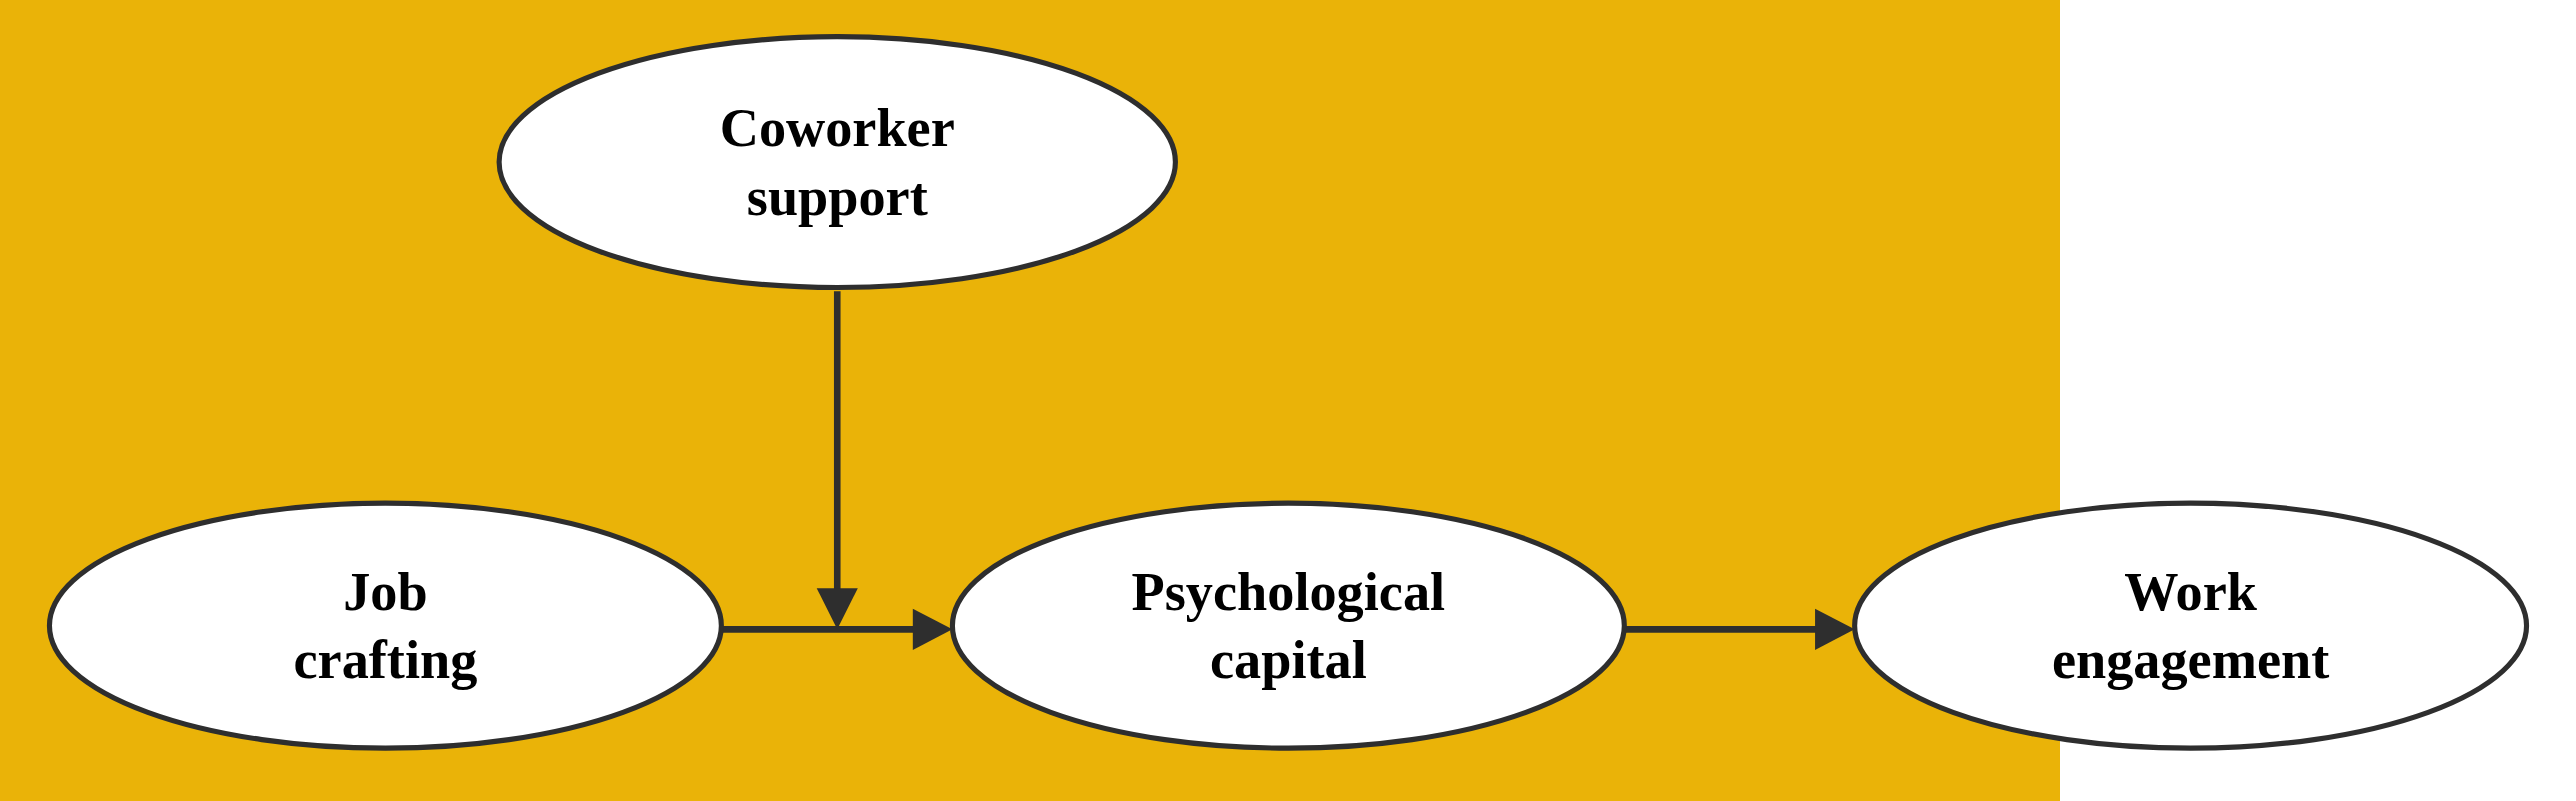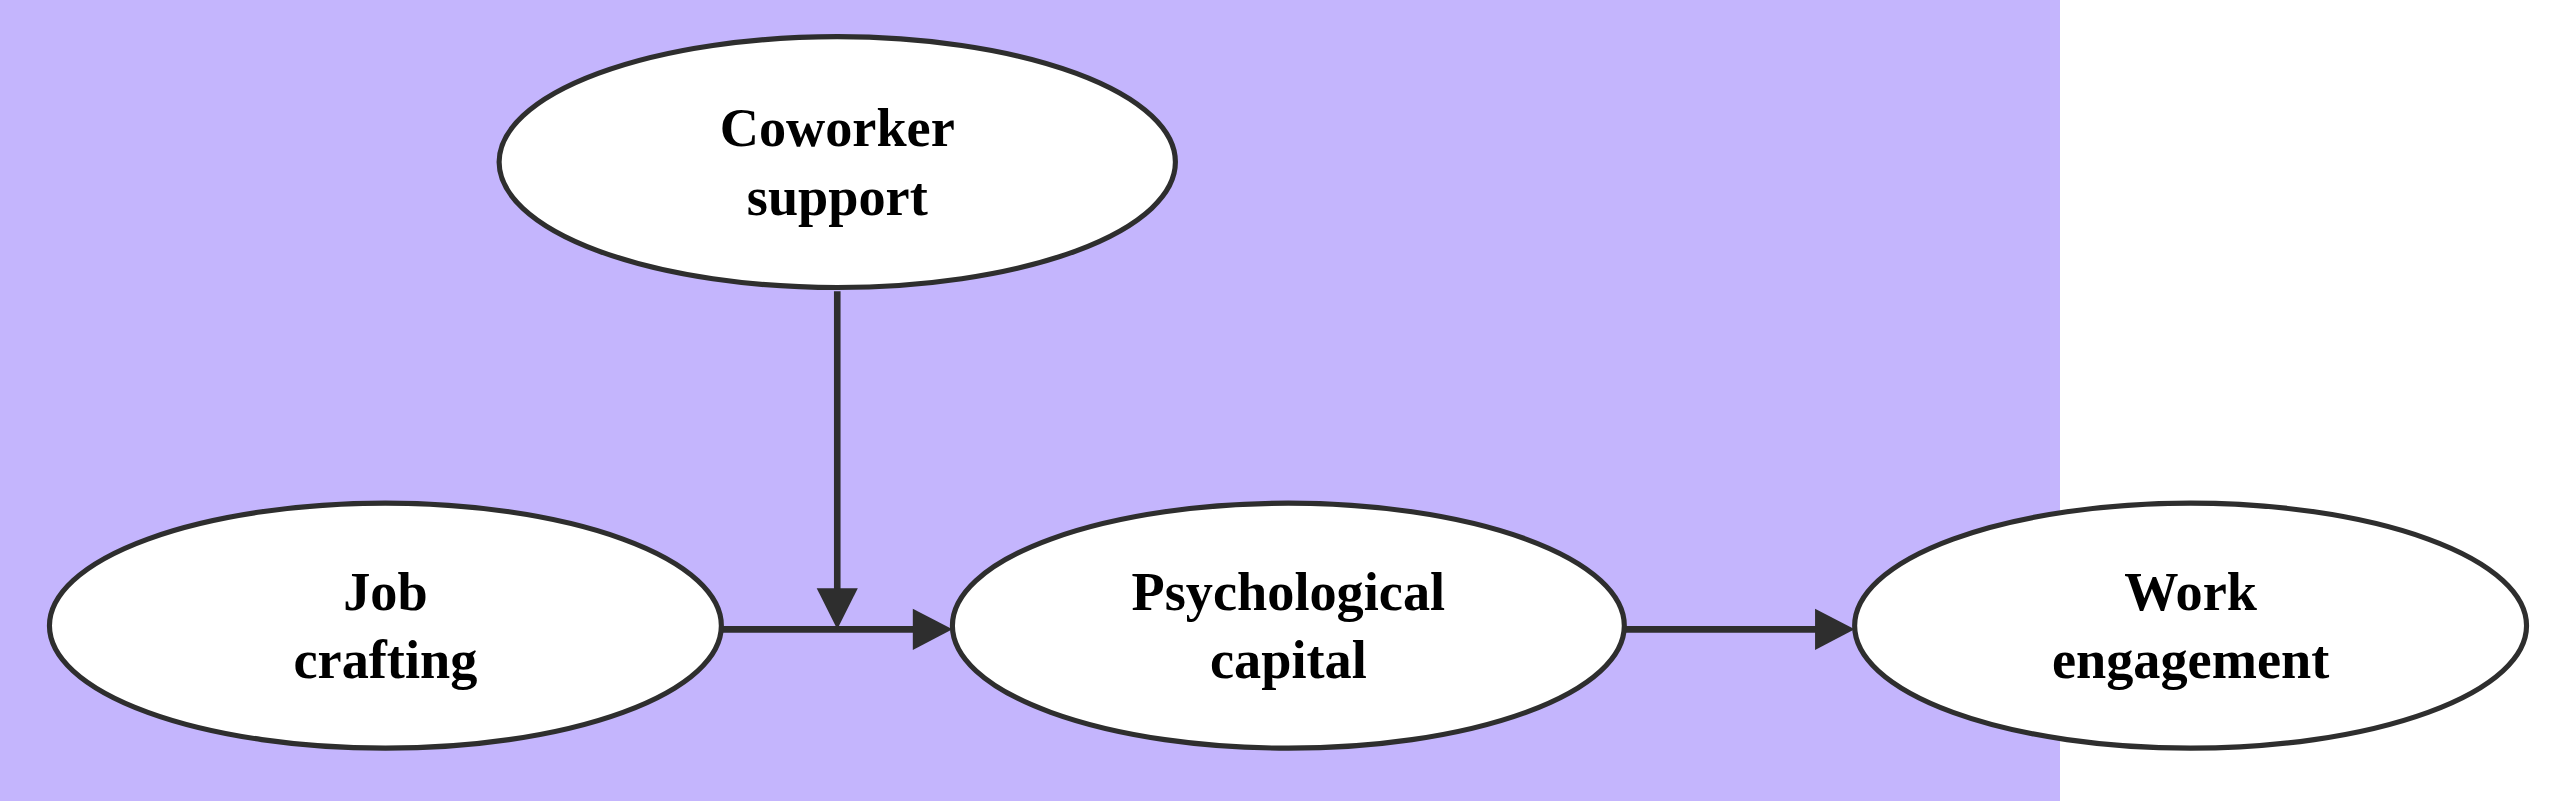--- a/index.html
+++ b/index.html
@@ -10,21 +10,21 @@
   body {
     width: 2576px;
     height: 801px;
     font-family: "Liberation Serif", "DejaVu Serif", serif;
     overflow: hidden;
   }
   #diagram-root {
     position: relative;
     width: 2060px;
     height: 801px;
-    background: #c4b5fd;
+    background: #eab308;
   }
   #diagram-svg {
     position: absolute;
     top: 0;
     left: 0;
     width: 2576px;
     height: 801px;
     display: block;
   }
   .node-ellipse {

